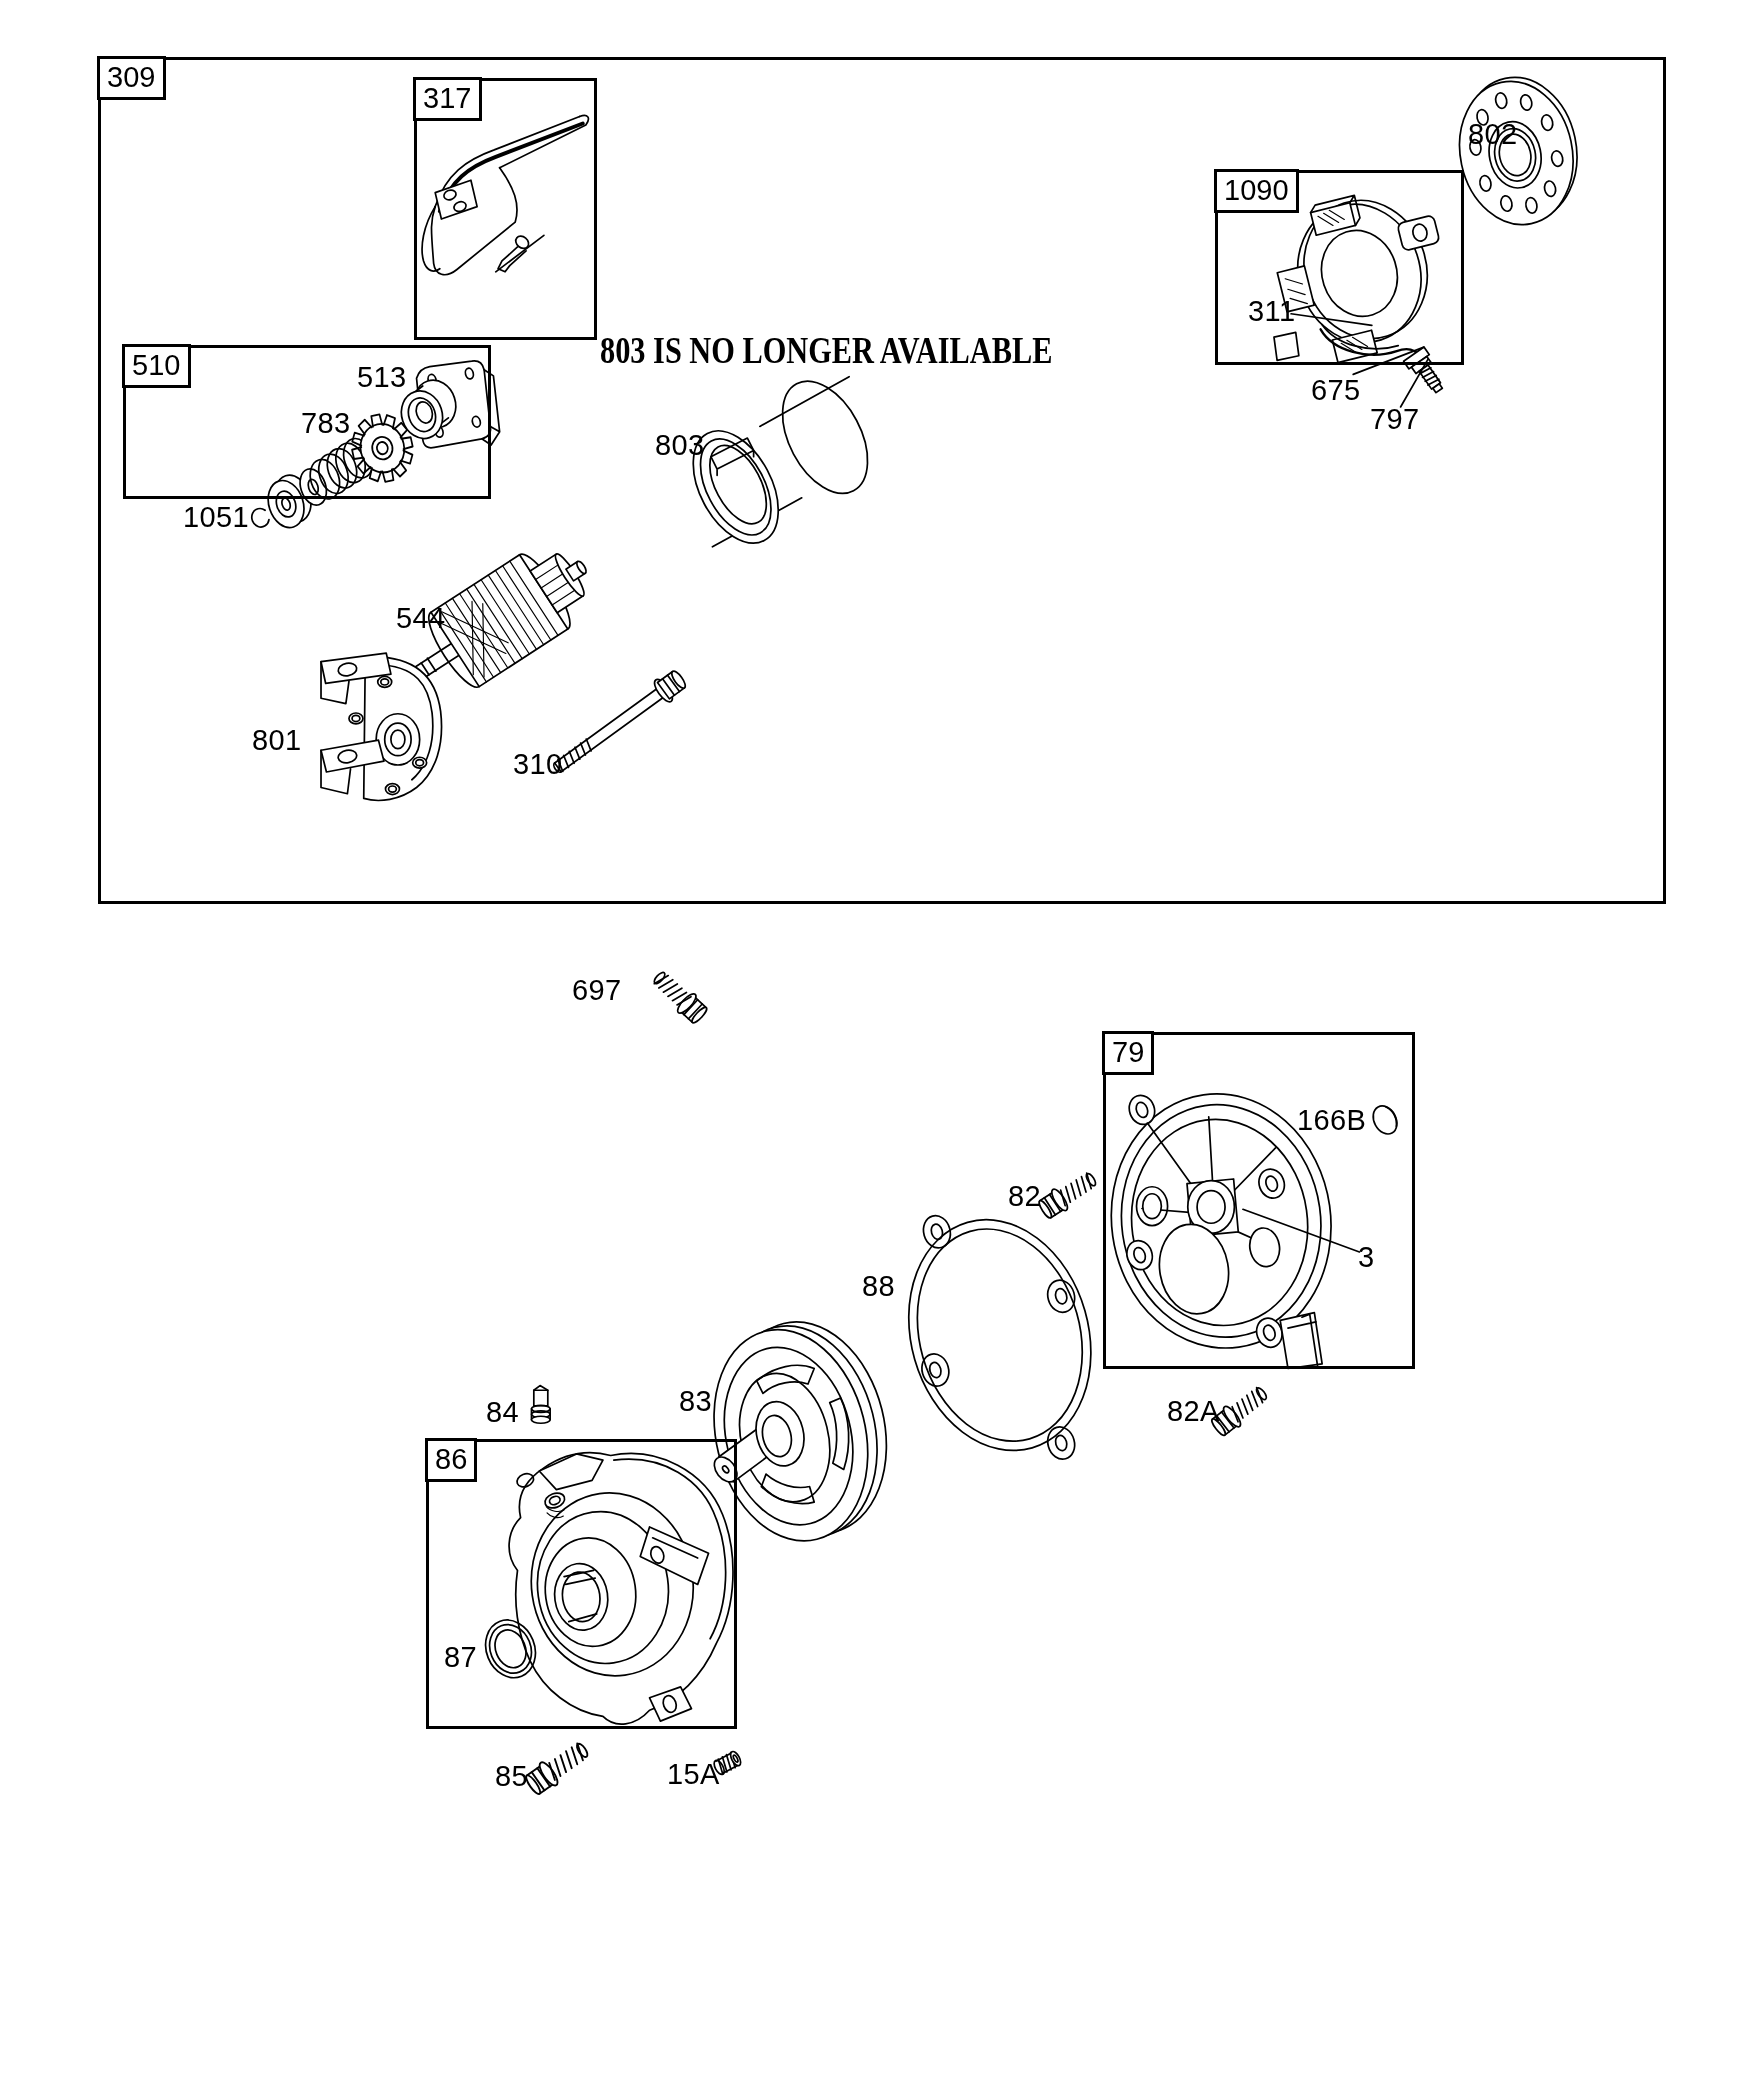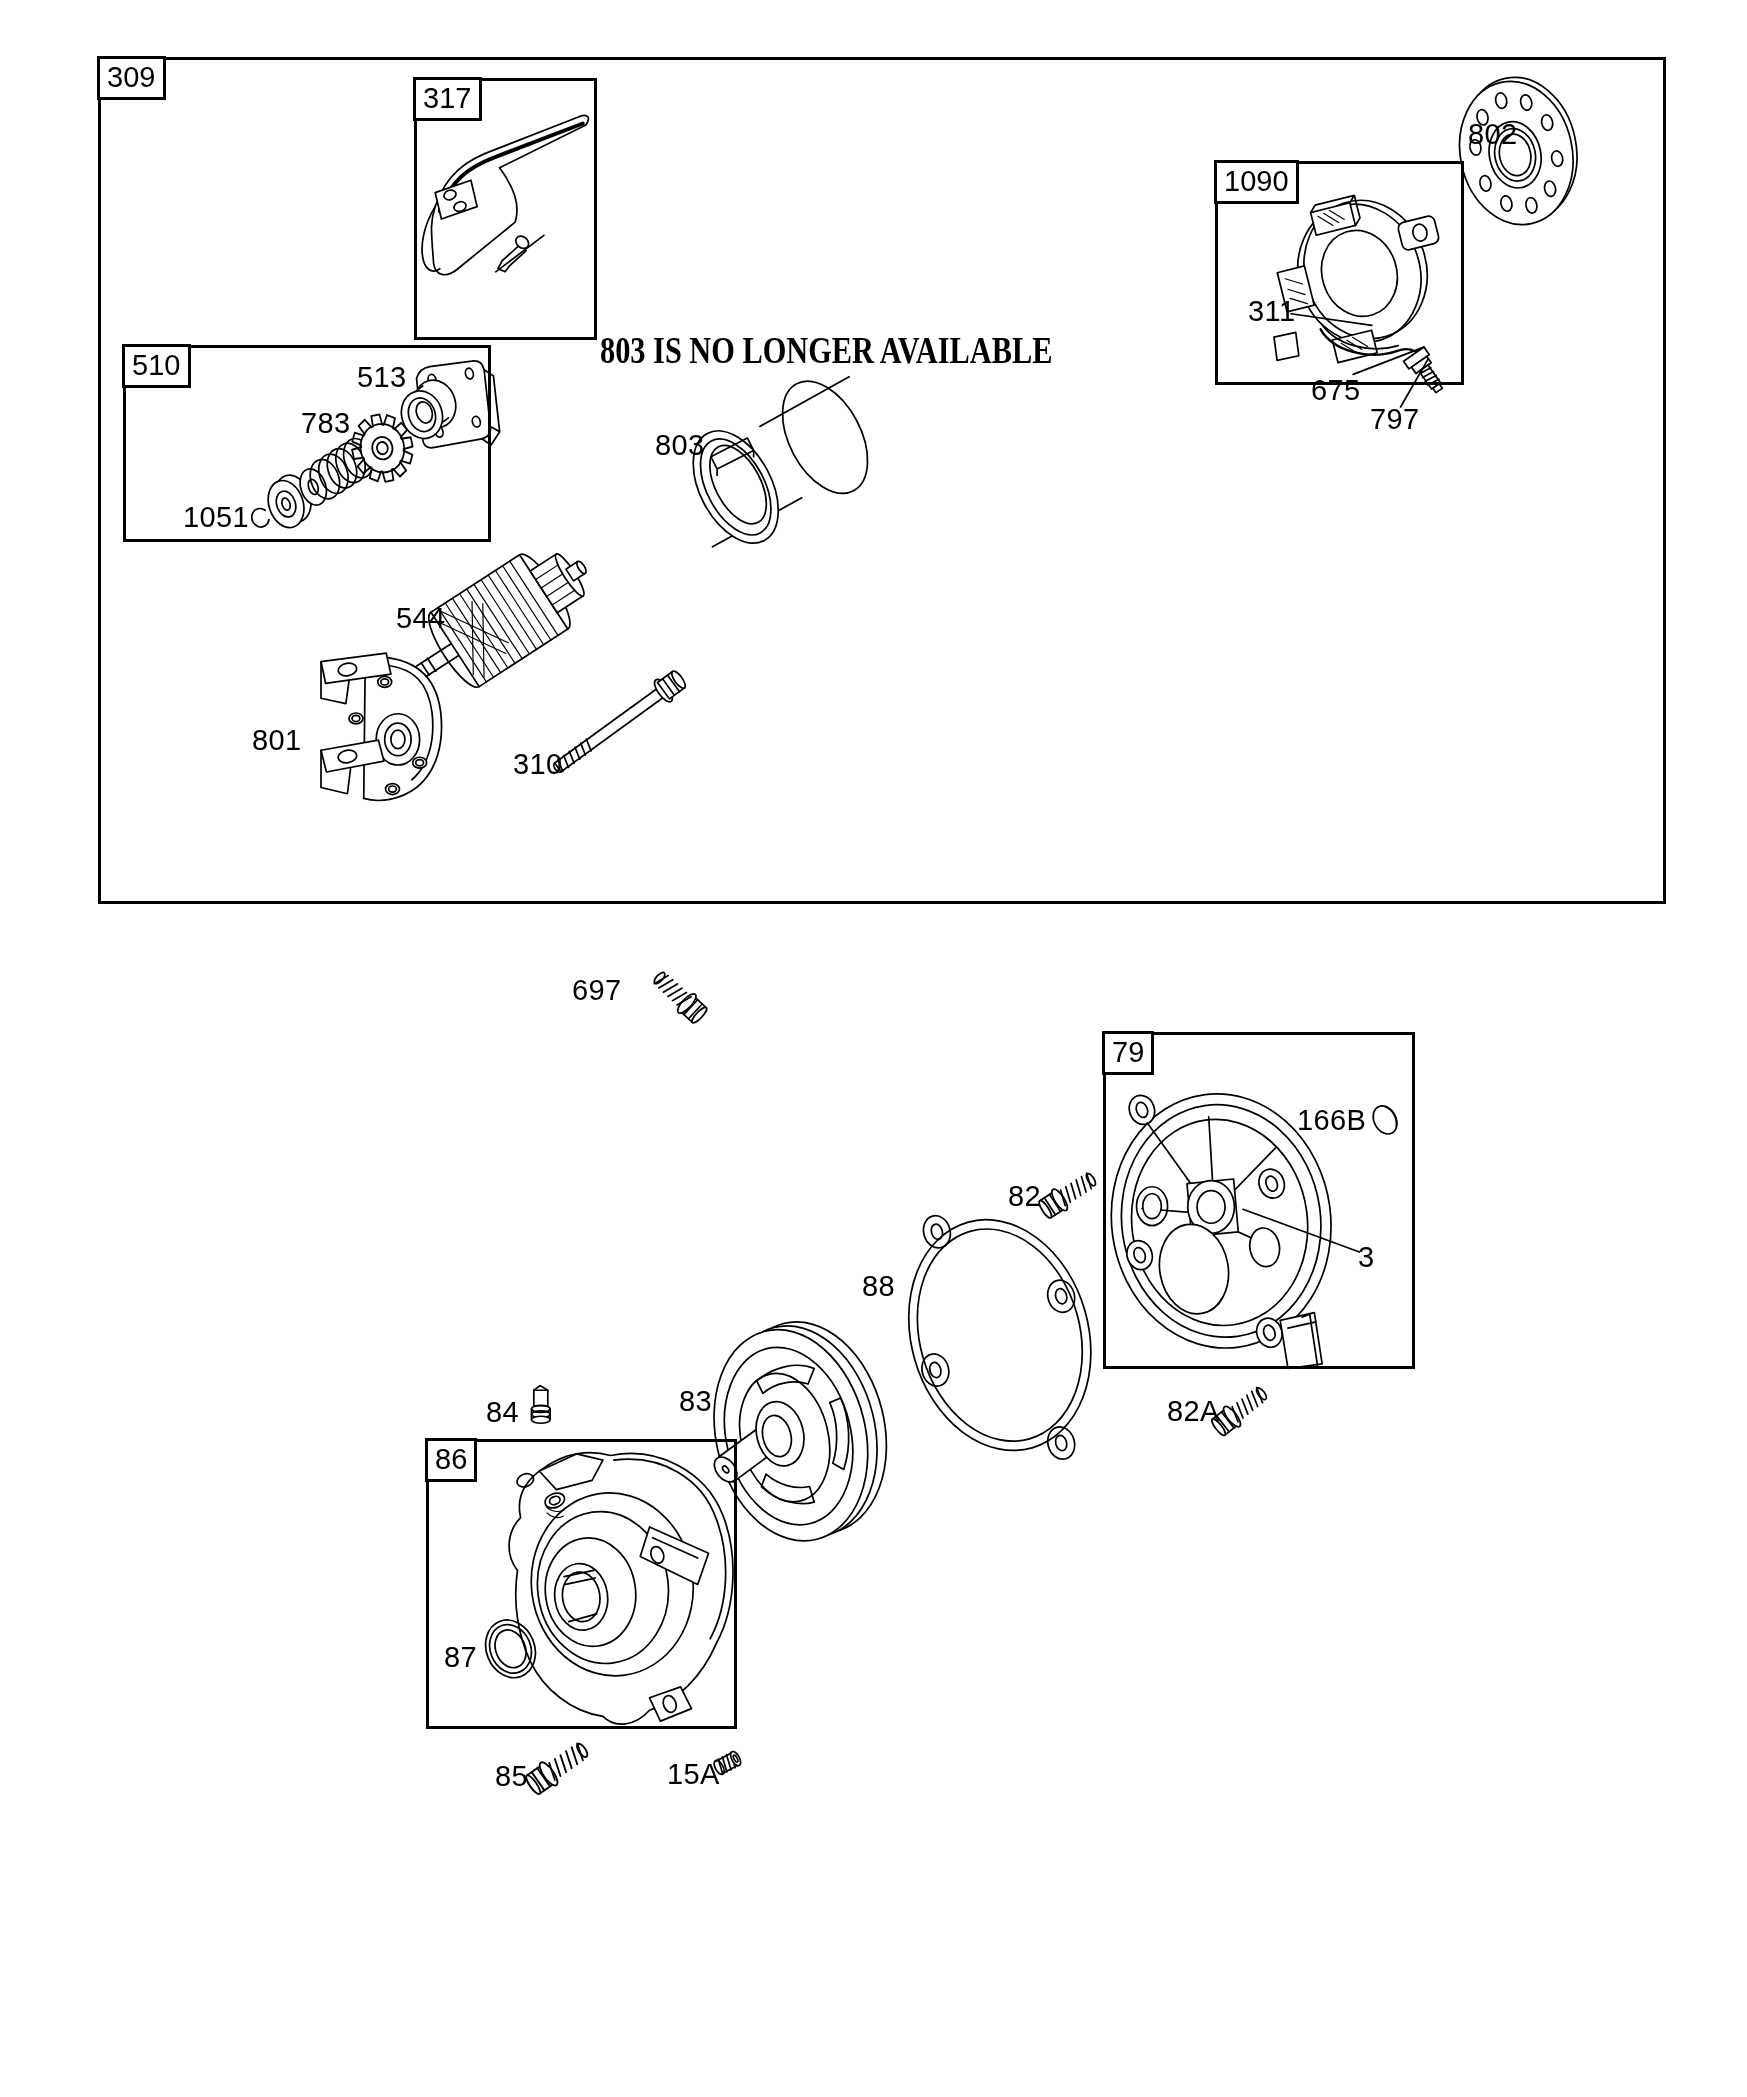--- a/index.html
+++ b/index.html
@@ -328,24 +328,24 @@
 
     <use href="#screwT" transform="translate(1586 1824) rotate(-38)"></use>
   </svg>
 
   <div class="pbox thick" style="left:98px;top:57px;width:1568px;height:847px">
     <div class="tag">309</div>
   </div>
   <div class="pbox" style="left:414px;top:78px;width:183px;height:262px">
     <div class="tag">317</div>
   </div>
-  <div class="pbox" style="left:123px;top:345px;width:368px;height:197px">
+  <div class="pbox" style="left:123px;top:345px;width:368px;height:154px">
     <div class="tag">510</div>
   </div>
-  <div class="pbox" style="left:1215px;top:161px;width:249px;height:224px">
+  <div class="pbox" style="left:1215px;top:170px;width:249px;height:195px">
     <div class="tag">1090</div>
   </div>
   <div class="pbox" style="left:1103px;top:1032px;width:312px;height:337px">
     <div class="tag">79</div>
   </div>
   <div class="pbox" style="left:426px;top:1439px;width:311px;height:290px">
     <div class="tag">86</div>
   </div>
 
   <div class="notice" style="left:600px;top:332px">803 IS NO LONGER AVAILABLE</div>

